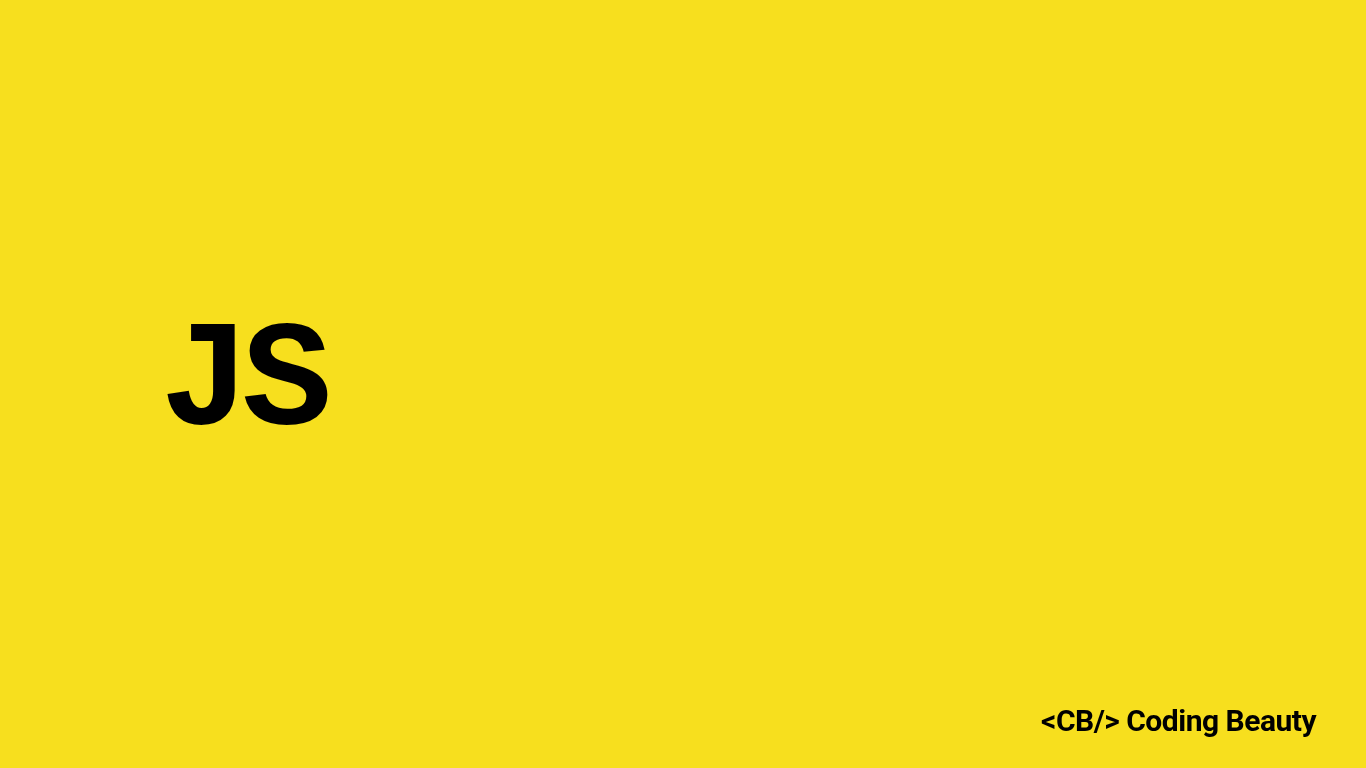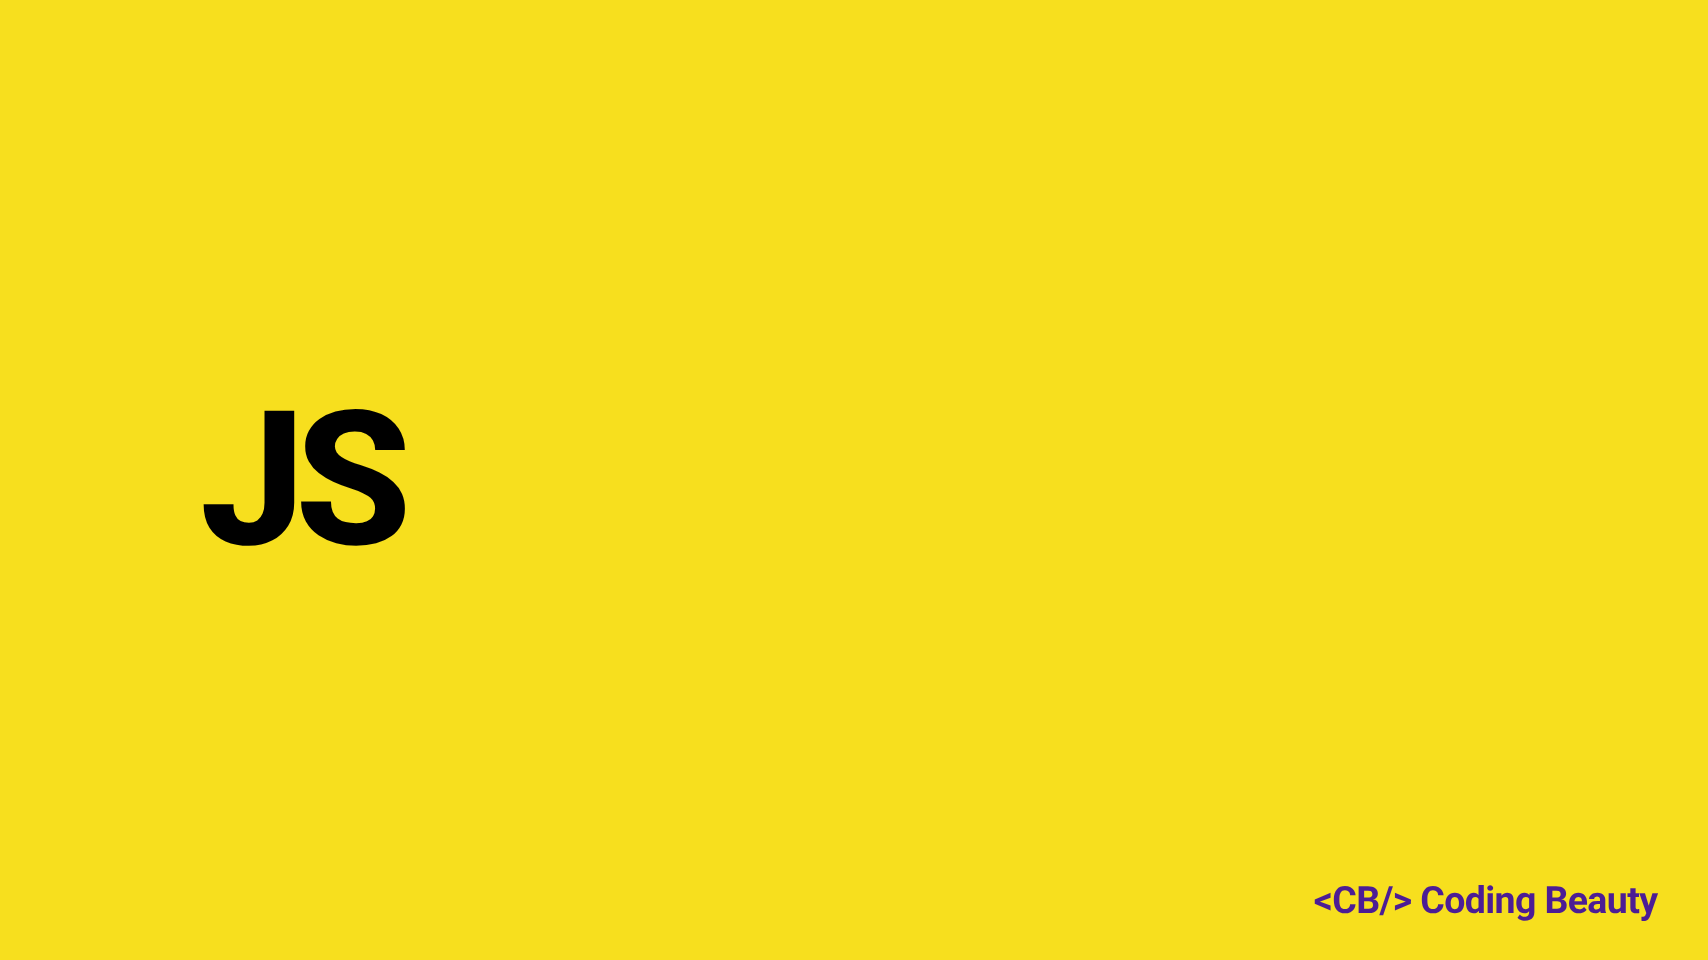--- a/index.html
+++ b/index.html
@@ -17,43 +17,44 @@
     }
     .content-wrapper {
       position: absolute;
       top: 50%;
       left: 50%;
       transform: translate(-50%, -50%);
       display: flex;
       gap: 95px;
       width: 100%;
       padding: 0 160px;
+      font-family: Liberation Mono, monospace;
     }
     .js-logo {
       font-size: 150px;
       font-weight: 800;
       color: #000;
       letter-spacing: -8px;
       line-height: 1;
       flex-shrink: 0;
     }
     .title-text {
       font-size: 58px;
       font-weight: 700;
       color: #000;
       line-height: 1.2;
       letter-spacing: -1px;
     }
     .footer-brand {
       position: absolute;
       bottom: 30px;
-      right: 40px;
+      right: 50px;
       font-size: 30px;
       font-weight: 700;
-      color: #4c1d95;
+      color: #000000;
       letter-spacing: -0.5px;
     }
   </style>
 </head>
 <body>
 
 <div class="content-wrapper">
   <div class="js-logo">JS</div>
 </div>
 

